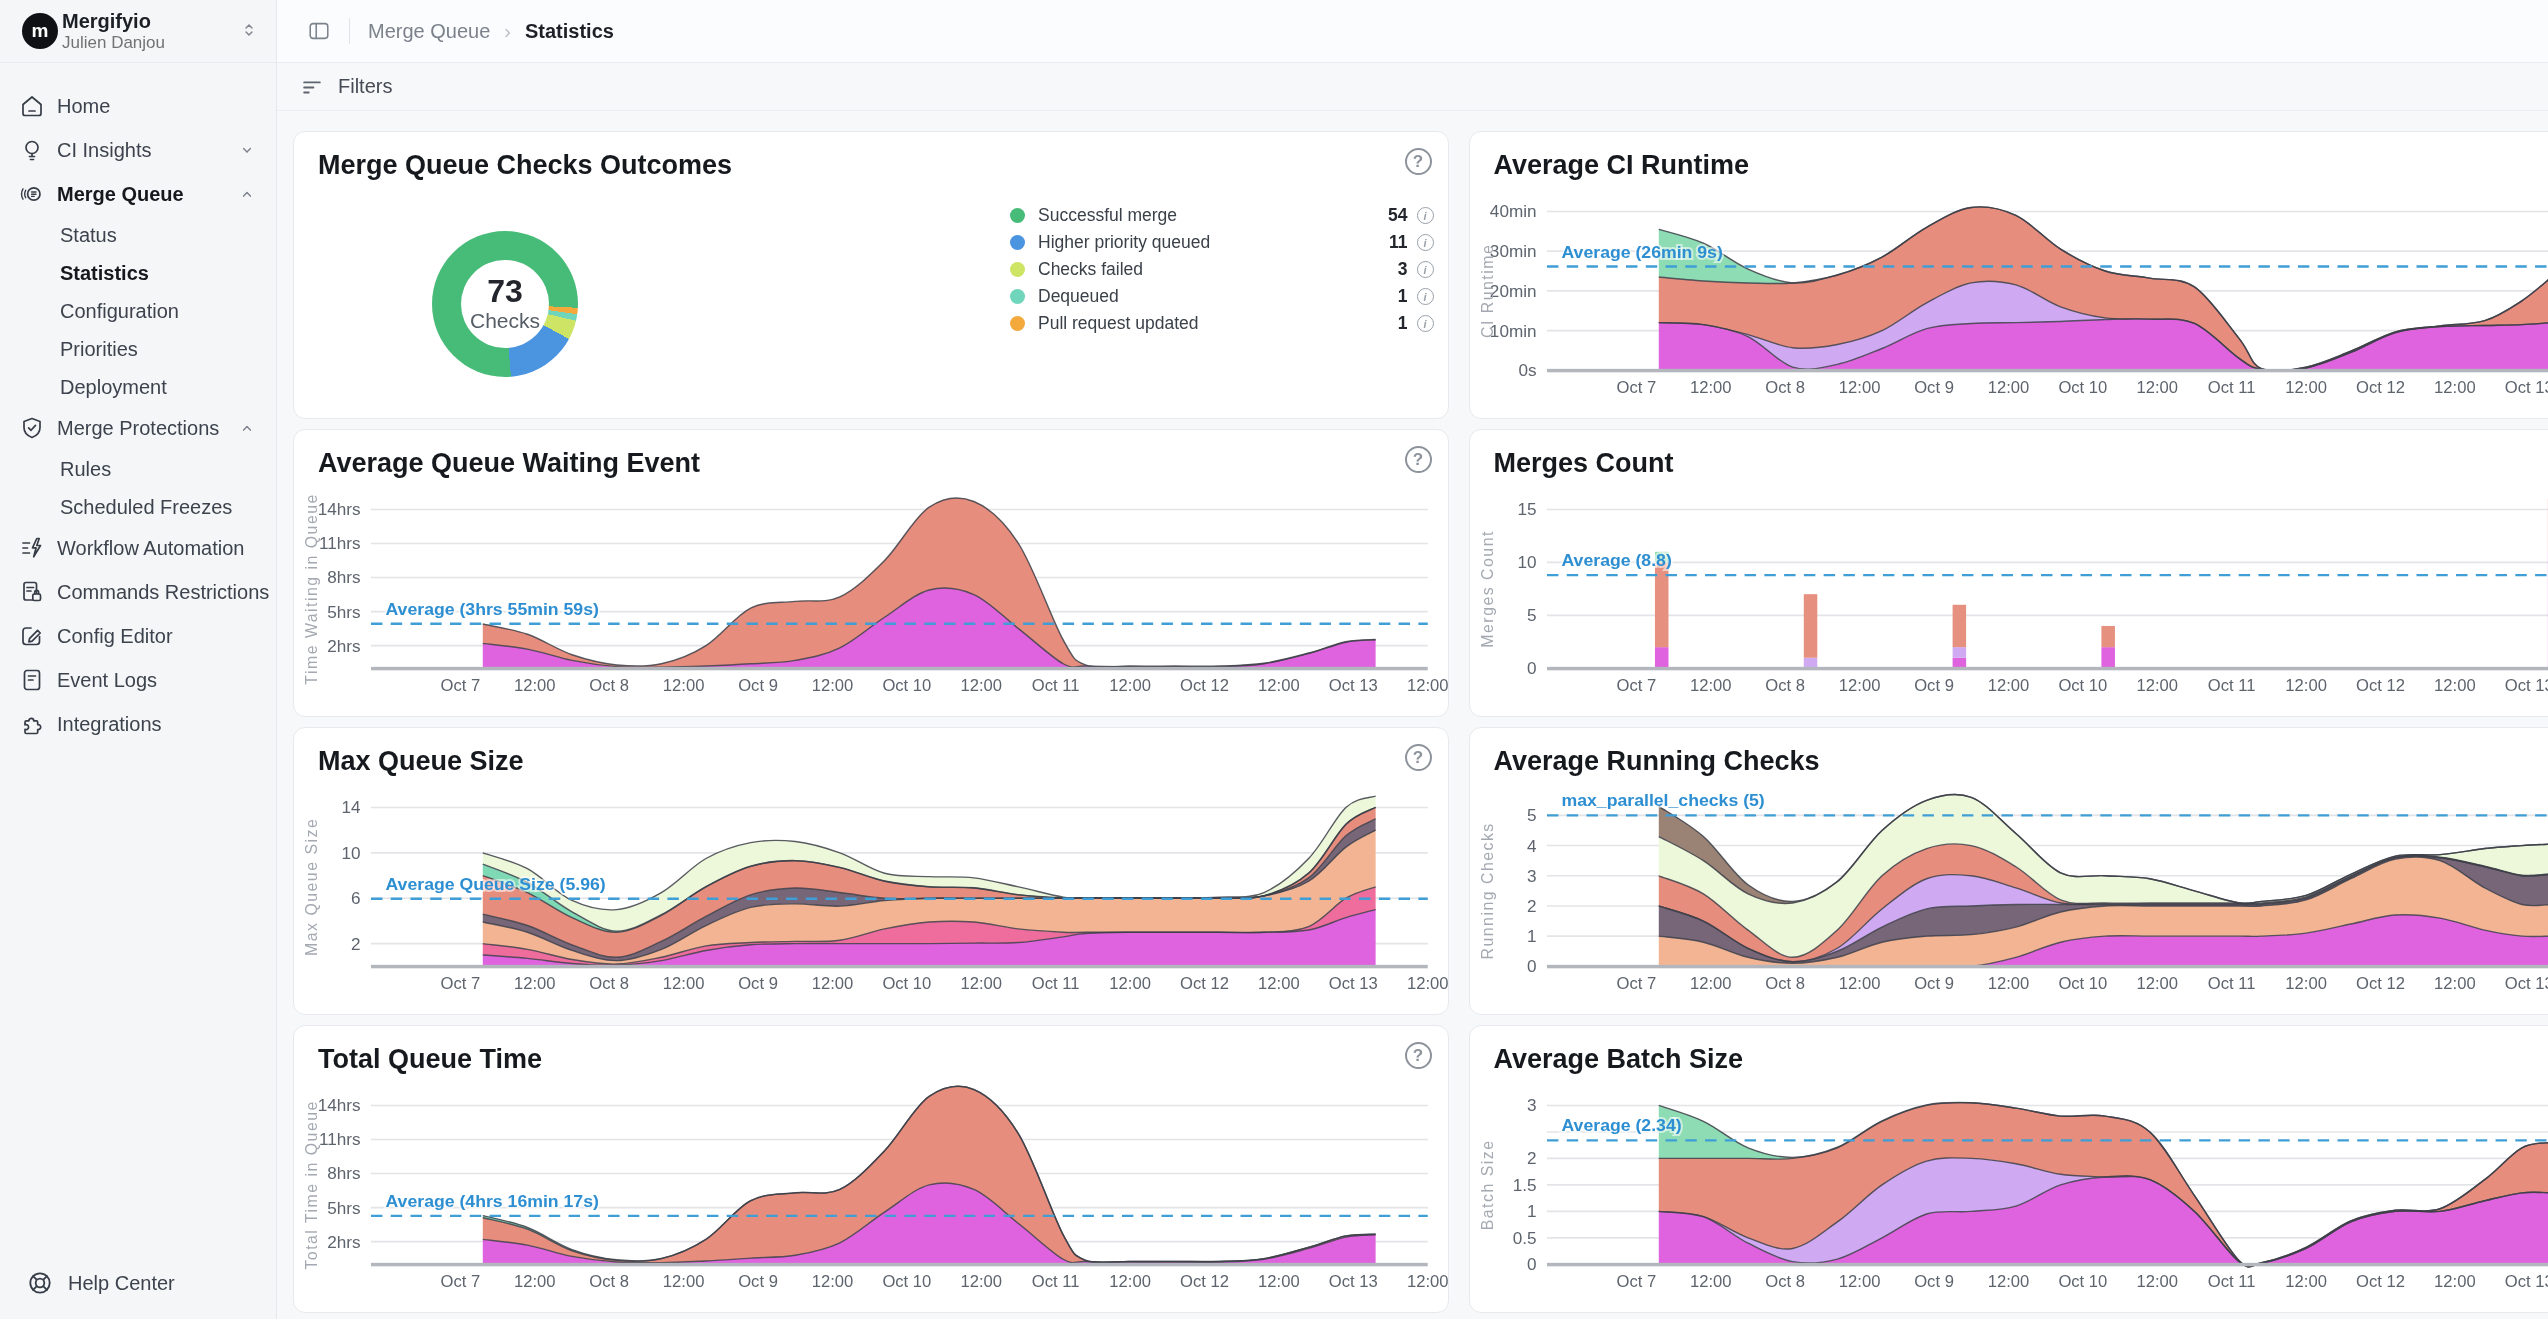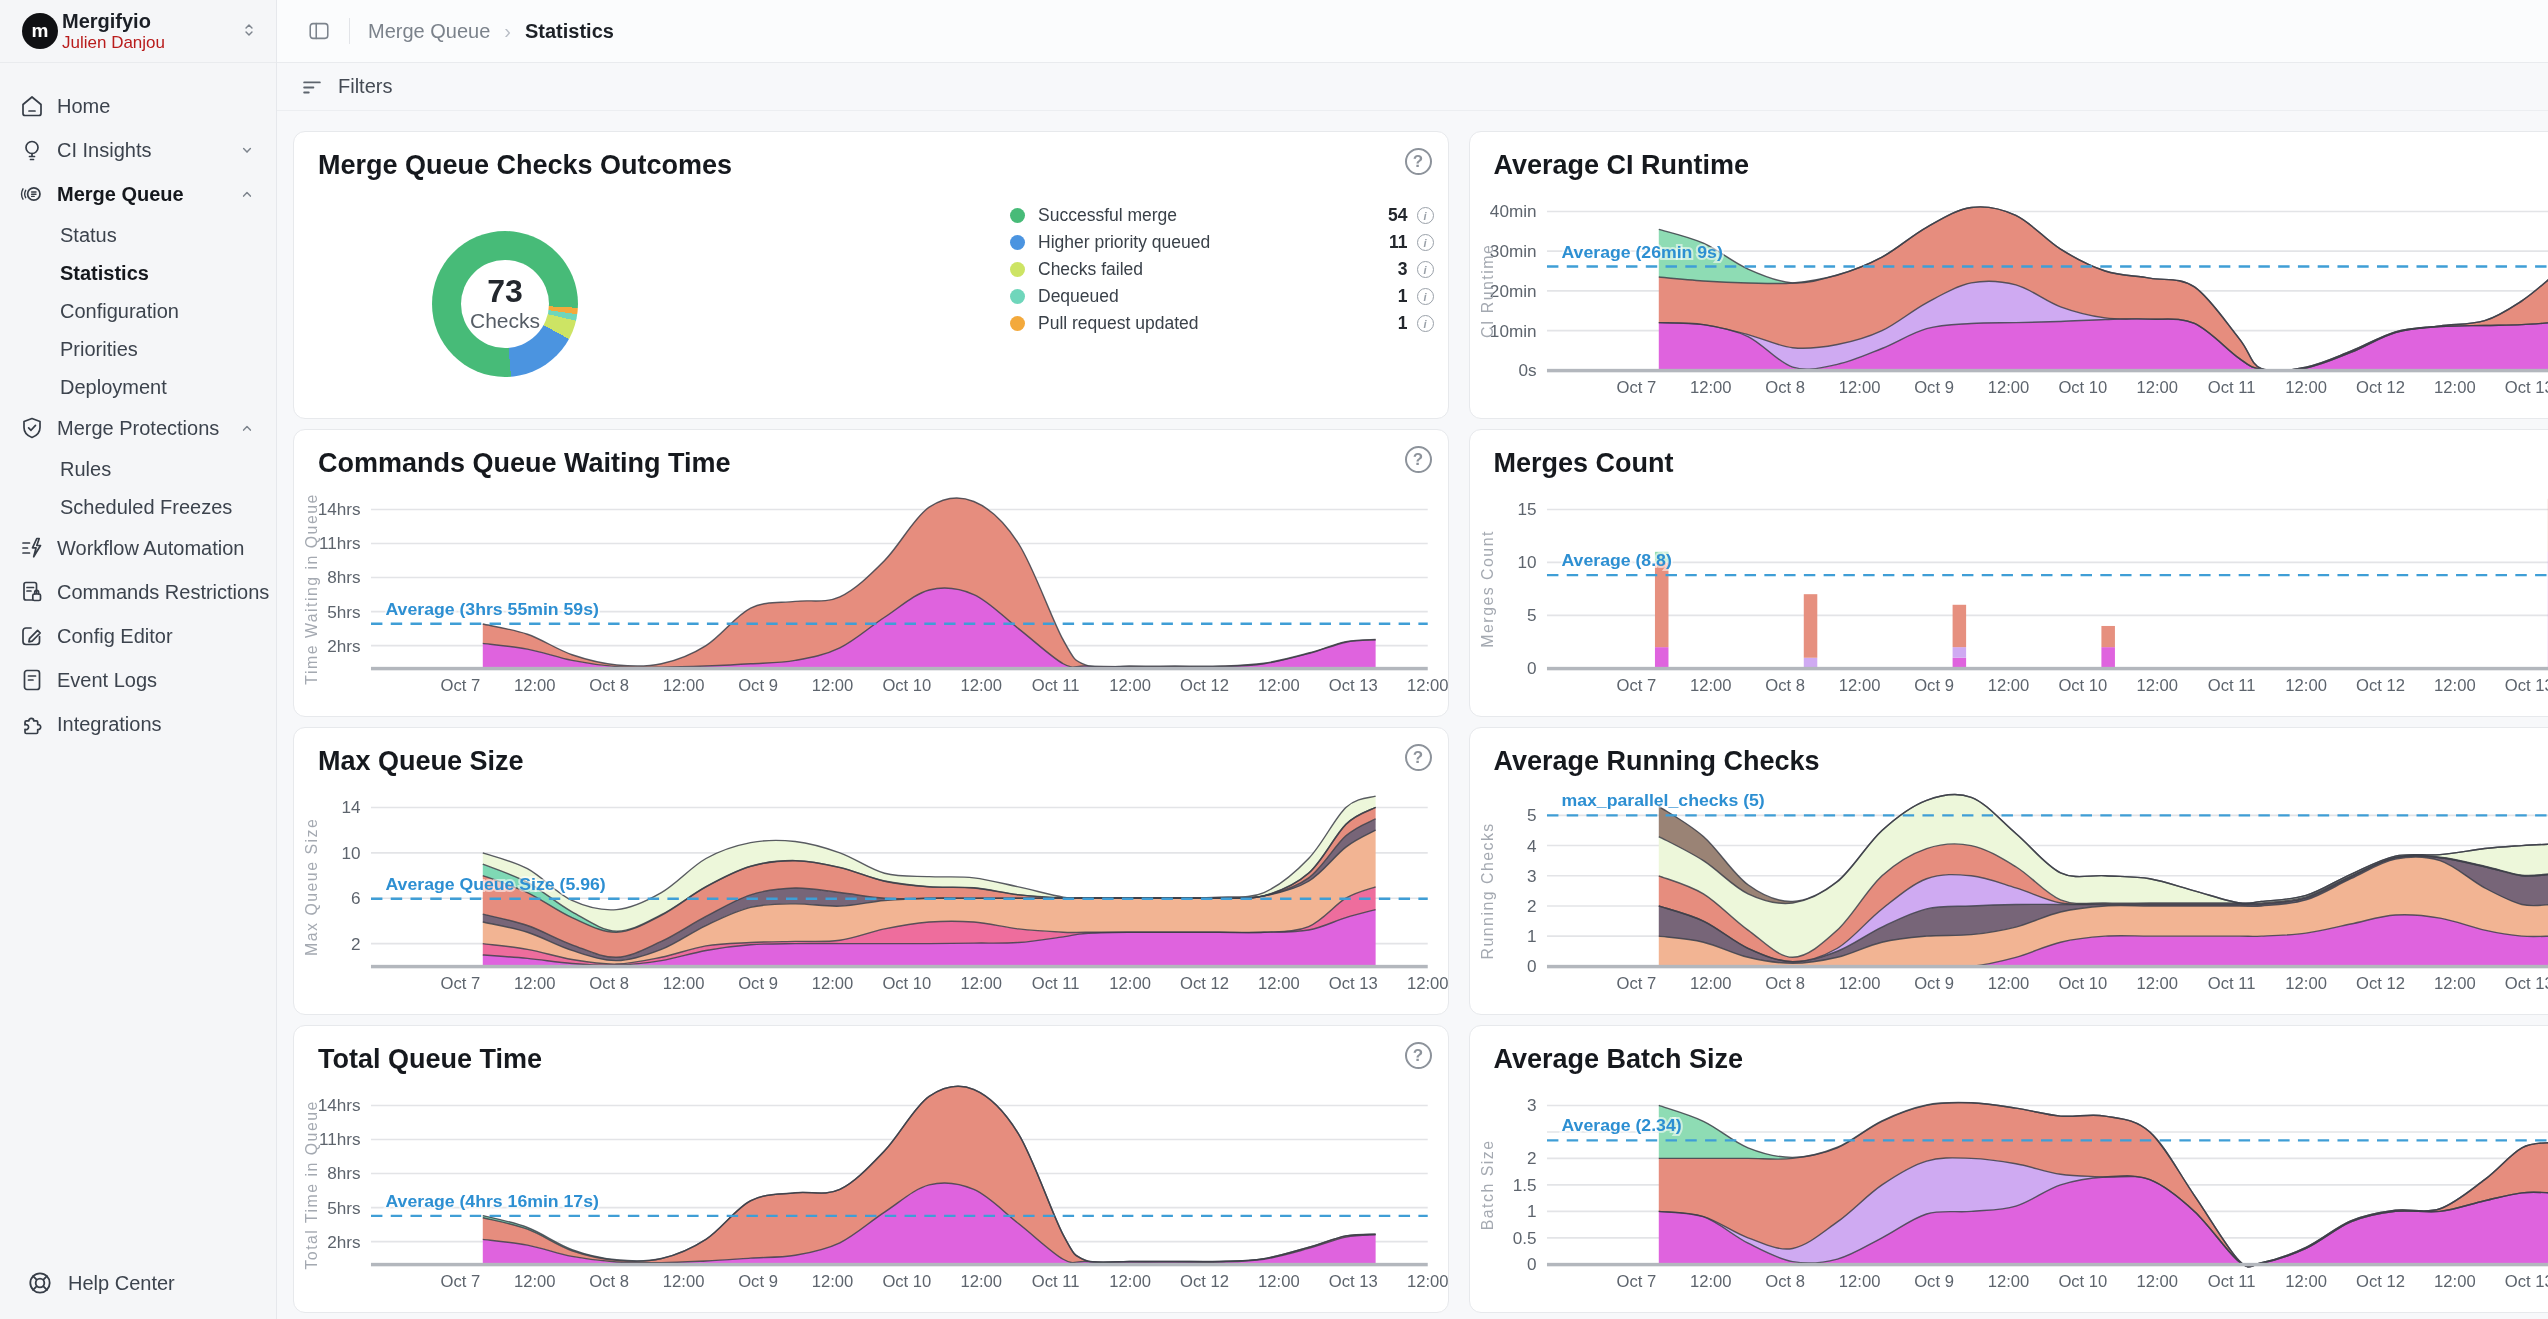--- a/index.html
+++ b/index.html
@@ -5,21 +5,21 @@
   * { margin:0; padding:0; box-sizing:border-box; }
   html,body { width:2548px; height:1319px; overflow:hidden; }
   body { font-family:"Liberation Sans", sans-serif; background:#f7f8fa; color:#22262c; position:relative; }
 
   
   .sidebar { position:absolute; left:0; top:0; width:277px; height:1319px; background:#f5f6f8; border-right:1px solid #e6e8ec; }
   .side-head { height:63px; border-bottom:1px solid #e9ebee; display:flex; align-items:center; padding:0 14px 0 22px; position:relative; }
   .logo { width:36px; height:36px; border-radius:50%; background:#101114; color:#fff; display:flex; align-items:center; justify-content:center; font-weight:700; font-size:19px; flex:0 0 36px; }
   .org-txt { margin-left:4px; line-height:1.15; }
   .org-name { font-size:20px; font-weight:700; color:#1b1f26; }
-  .org-user { font-size:17px; color:#b91c1c; }
+  .org-user { font-size:17px; color:#737373; }
   .side-head .updown { position:absolute; right:16px; top:17px; }
   .nav { position:absolute; top:84px; left:0; right:0; }
   .nav-item { display:flex; align-items:center; height:44px; padding-left:19px; font-size:20px; color:#3c434d; cursor:pointer; position:relative; }
   .nav-item .ic { width:26px; height:26px; margin-right:12px; flex:0 0 26px; }
   .nav-item.child { height:38px; padding-left:60px; }
   .nav-item.bold { font-weight:700; color:#15181d; }
   .nav-item .chev { position:absolute; right:18px; top:50%; transform:translateY(-50%); }
   .side-foot { position:absolute; left:0; bottom:14px; width:100%; display:flex; align-items:center; padding-left:26px; height:44px; font-size:20px; color:#3c434d; cursor:pointer; }
   .side-foot .ic { width:28px; height:28px; margin-right:14px; }
   svg.icon { stroke:#363d47; stroke-width:1.7; fill:none; stroke-linecap:round; stroke-linejoin:round; display:block; }
@@ -309,21 +309,21 @@
         <path d="M181.5,192.0C188.6,192.3,210.1,191.7,224.4,194.0C238.7,196.3,253.0,198.9,267.3,206.0C281.6,213.1,295.9,232.1,310.2,236.8C324.5,241.5,338.8,237.1,353.2,234.0C367.5,230.9,381.8,224.0,396.1,218.0C410.4,212.0,424.7,202.2,439.0,198.0C453.3,193.8,467.6,193.8,481.9,192.8C496.2,191.8,510.5,192.3,524.8,192.0C539.2,191.7,553.5,191.3,567.8,190.8C582.1,190.3,596.4,189.2,610.7,188.8C625.0,188.4,639.3,187.7,653.6,188.4C667.9,189.1,682.2,186.2,696.5,192.8C710.8,199.4,728.7,220.3,739.5,228.0C750.2,235.7,750.2,237.2,760.9,238.8C771.7,240.4,789.5,240.4,803.8,237.6C818.2,234.8,832.5,227.9,846.8,222.0C861.1,216.1,875.4,206.3,889.7,202.0C904.0,197.7,918.3,197.2,932.6,196.0C946.9,194.8,962.4,195.1,975.5,194.8C988.7,194.5,1000.6,194.5,1011.3,194.0C1022.0,193.5,1035.2,192.3,1039.9,192.0" fill="none" stroke="#3d4049" stroke-width="1.4" opacity="0.85"></path>
         <path d="M181.5,192.0C188.6,192.3,210.1,192.0,224.4,194.0C238.7,196.0,253.0,200.1,267.3,204.0C281.6,207.9,295.9,215.5,310.2,217.2C324.5,218.9,338.8,216.9,353.2,214.0C367.5,211.1,381.8,207.0,396.1,200.0C410.4,193.0,424.7,180.0,439.0,172.0C453.3,164.0,467.6,155.0,481.9,152.0C496.2,149.0,510.5,150.0,524.8,154.0C539.2,158.0,553.5,170.5,567.8,176.0C582.1,181.5,596.4,185.1,610.7,187.2C625.0,189.3,639.3,187.5,653.6,188.4C667.9,189.3,682.2,186.2,696.5,192.8C710.8,199.4,728.7,220.3,739.5,228.0C750.2,235.7,750.2,237.2,760.9,238.8C771.7,240.4,789.5,240.4,803.8,237.6C818.2,234.8,832.5,227.9,846.8,222.0C861.1,216.1,875.4,206.3,889.7,202.0C904.0,197.7,918.3,197.2,932.6,196.0C946.9,194.8,962.4,195.1,975.5,194.8C988.7,194.5,1000.6,194.5,1011.3,194.0C1022.0,193.5,1035.2,192.3,1039.9,192.0" fill="none" stroke="#3d4049" stroke-width="1.4" opacity="0.85"></path>
         <path d="M181.5,146.0C188.6,146.7,210.1,149.0,224.4,150.0C238.7,151.0,253.0,151.7,267.3,152.0C281.6,152.3,295.9,153.3,310.2,152.0C324.5,150.7,338.8,148.3,353.2,144.0C367.5,139.7,381.8,134.0,396.1,126.0C410.4,118.0,424.7,104.3,439.0,96.0C453.3,87.7,467.6,78.0,481.9,76.0C496.2,74.0,510.5,77.0,524.8,84.0C539.2,91.0,553.5,108.7,567.8,118.0C582.1,127.3,596.4,135.1,610.7,140.0C625.0,144.9,639.3,144.5,653.6,147.2C667.9,149.9,682.2,145.9,696.5,156.0C710.8,166.1,728.7,194.3,739.5,208.0C750.2,221.7,750.2,233.6,760.9,238.4C771.7,243.2,789.5,239.7,803.8,236.8C818.2,233.9,832.5,226.7,846.8,220.8C861.1,214.9,875.4,205.5,889.7,201.2C904.0,196.9,918.3,197.1,932.6,195.2C946.9,193.3,962.4,194.2,975.5,190.0C988.7,185.8,1000.6,177.3,1011.3,170.0C1022.0,162.7,1035.2,150.0,1039.9,146.0" fill="none" stroke="#3d4049" stroke-width="1.4" opacity="0.85"></path>
         <path d="M181.5,98.0C188.6,100.3,210.1,105.3,224.4,112.0C238.7,118.7,253.0,131.3,267.3,138.0C281.6,144.7,295.9,151.0,310.2,152.0C324.5,153.0,338.8,148.3,353.2,144.0C367.5,139.7,381.8,134.0,396.1,126.0C410.4,118.0,424.7,104.3,439.0,96.0C453.3,87.7,467.6,78.0,481.9,76.0C496.2,74.0,510.5,77.0,524.8,84.0C539.2,91.0,553.5,108.7,567.8,118.0C582.1,127.3,596.4,135.1,610.7,140.0C625.0,144.9,639.3,144.5,653.6,147.2C667.9,149.9,682.2,145.9,696.5,156.0C710.8,166.1,728.7,194.3,739.5,208.0C750.2,221.7,750.2,233.6,760.9,238.4C771.7,243.2,789.5,239.7,803.8,236.8C818.2,233.9,832.5,226.7,846.8,220.8C861.1,214.9,875.4,205.5,889.7,201.2C904.0,196.9,918.3,197.1,932.6,195.2C946.9,193.3,962.4,194.2,975.5,190.0C988.7,185.8,1000.6,177.3,1011.3,170.0C1022.0,162.7,1035.2,150.0,1039.9,146.0" fill="none" stroke="#3d4049" stroke-width="1.4" opacity="0.85"></path>
         <rect x="74" y="238.5" width="1016" height="3.5" fill="#b3b7bd"></rect>
         <line x1="74" y1="135.4" x2="1090" y2="135.4" stroke="#3f9ed6" stroke-width="2.4" stroke-dasharray="11 8"></line>
         <text x="88" y="126.4" font-size="17" font-weight="600" fill="#2d8fd2" paint-order="stroke" stroke="#ffffff" stroke-width="4" stroke-opacity="0.55">Average (26min 9s)</text>
       </svg>
     </div>
     <div class="card">
-      <div class="card-title">Commands Queue Waiting Time</div>
+      <div class="card-title">Average Queue Waiting Event</div>
     <div class="help">?</div>
       <svg class="plot-svg" viewBox="0 0 1109 288" preserveAspectRatio="none">
         <line x1="74" y1="217.14285714285714" x2="1090" y2="217.14285714285714" stroke="#e3e4e7" stroke-width="1.6"></line>
         <text x="64" y="223.14285714285714" text-anchor="end" font-size="16.5" fill="#5d646d">2hrs</text>
         <line x1="74" y1="182.85714285714286" x2="1090" y2="182.85714285714286" stroke="#e3e4e7" stroke-width="1.6"></line>
         <text x="64" y="188.85714285714286" text-anchor="end" font-size="16.5" fill="#5d646d">5hrs</text>
         <line x1="74" y1="148.57142857142858" x2="1090" y2="148.57142857142858" stroke="#e3e4e7" stroke-width="1.6"></line>
         <text x="64" y="154.57142857142858" text-anchor="end" font-size="16.5" fill="#5d646d">8hrs</text>
         <line x1="74" y1="114.28571428571429" x2="1090" y2="114.28571428571429" stroke="#e3e4e7" stroke-width="1.6"></line>
         <text x="64" y="120.28571428571429" text-anchor="end" font-size="16.5" fill="#5d646d">11hrs</text>

